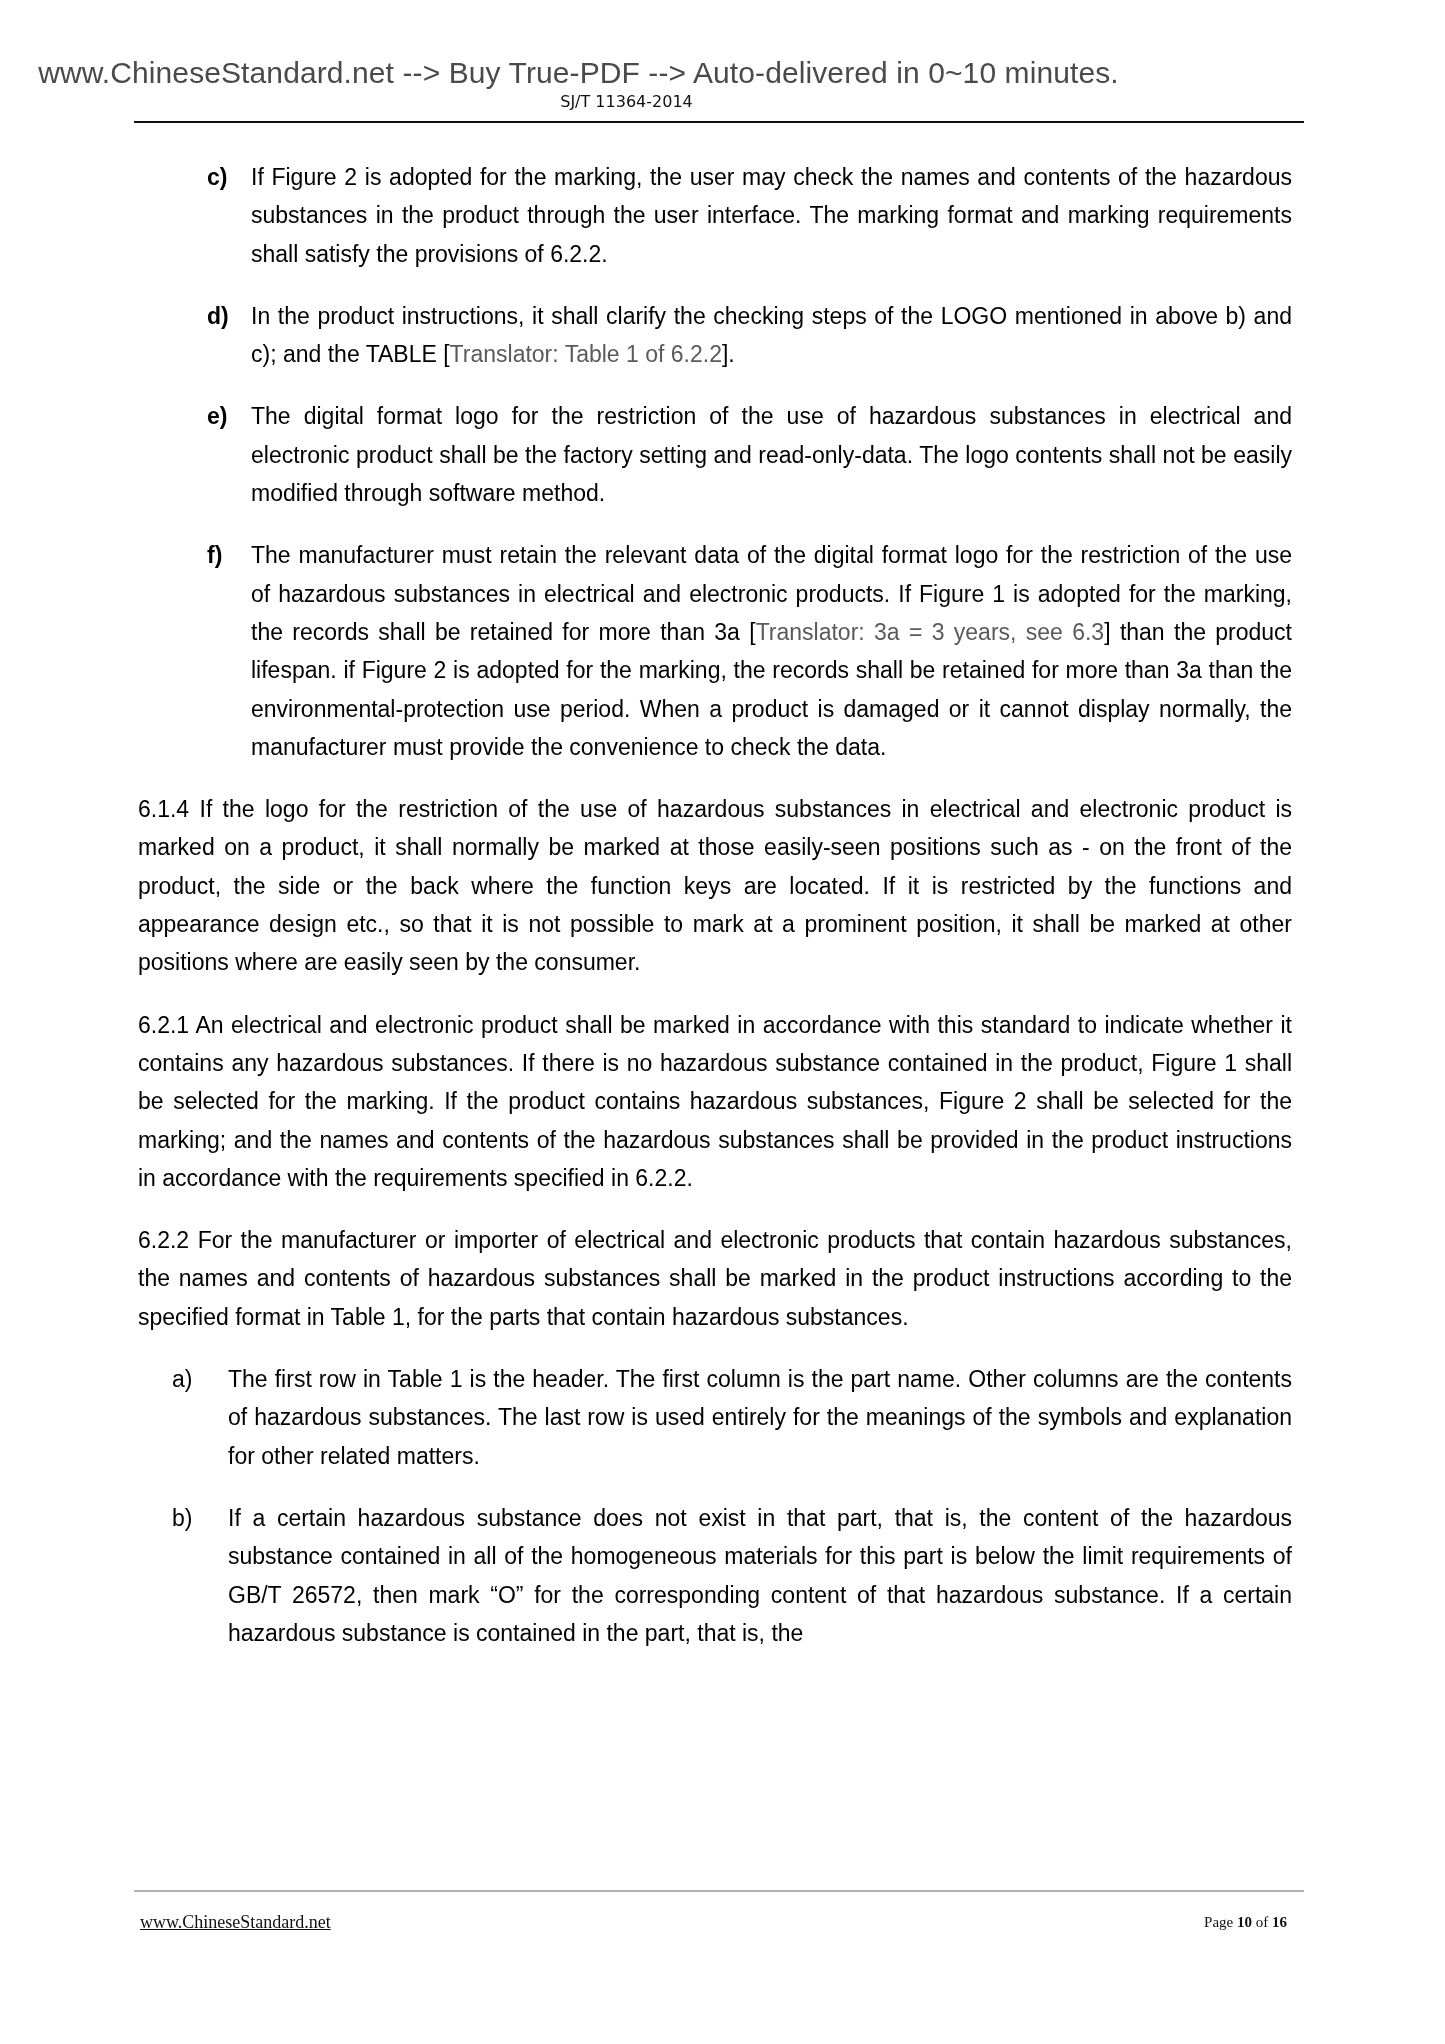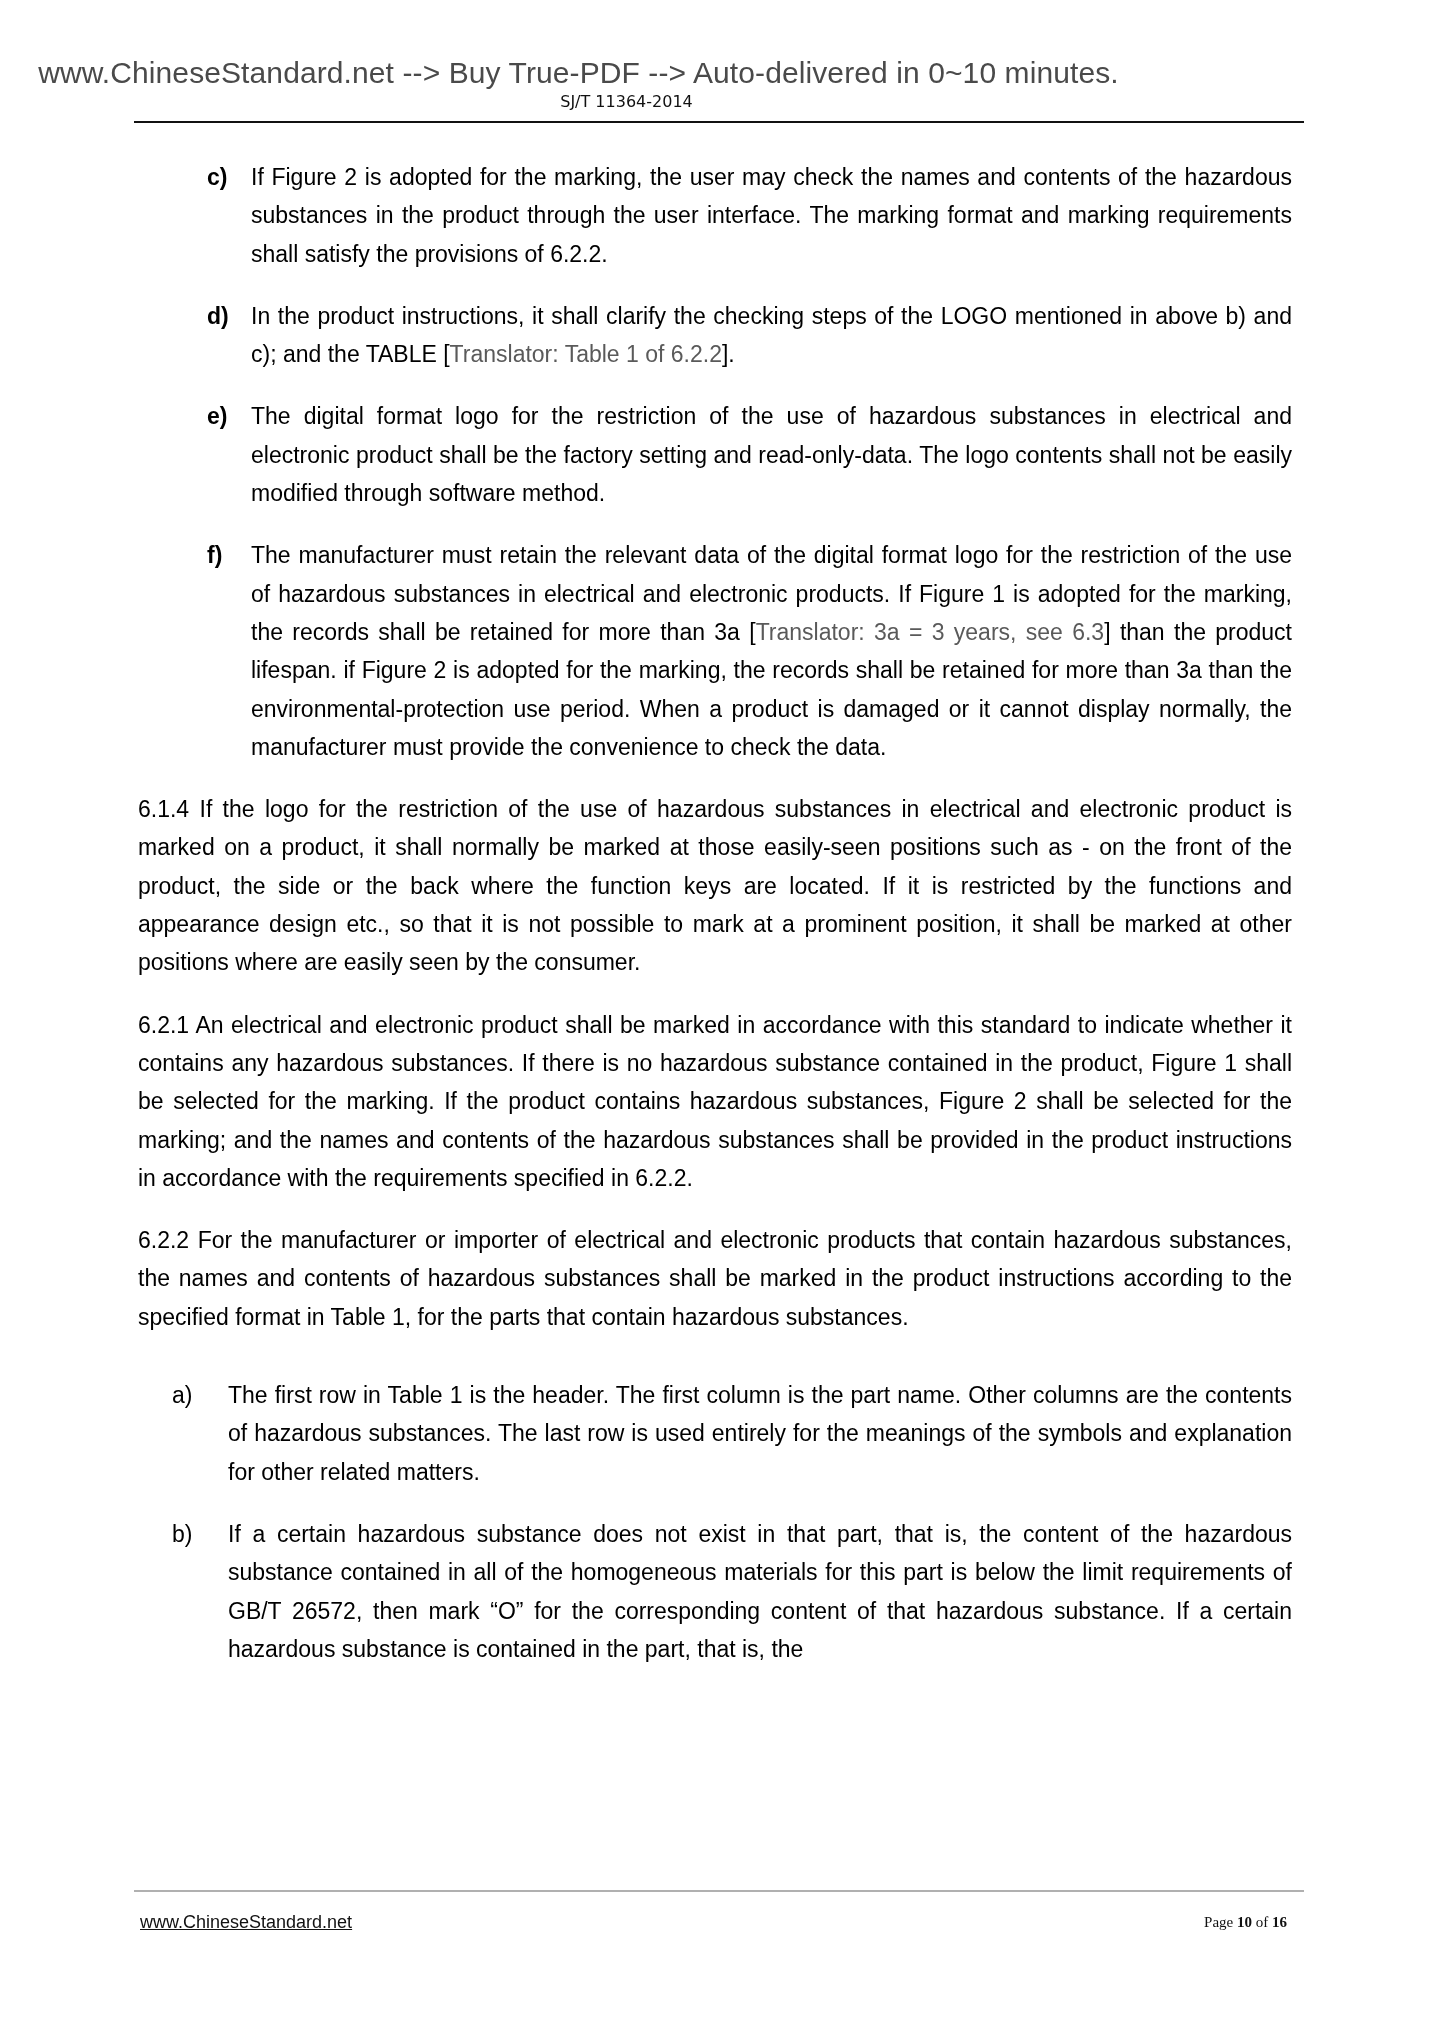--- a/index.html
+++ b/index.html
@@ -15,21 +15,21 @@
   .p { font-size: 23px; line-height: 38.3px; text-align: justify; margin: 0; }
   .item { position: relative; padding-left: 113px; }
   .item .lbl { position: absolute; left: 69px; top: 0; font-weight: bold; }
   .item2 { position: relative; padding-left: 90px; }
   .item2 .lbl { position: absolute; left: 34px; top: 0; }
   .note { color: #5a5a5a; }
   b.num { font-weight: normal; }
   .h { font-size: 23px; font-weight: bold; line-height: 38px; margin: 0; }
 
   .ftr-rule { position: absolute; left: 134px; width: 1170px; top: 1890px; height: 2px; background: #b0b0b0; }
-  .ftr-link { position: absolute; left: 140px; top: 1912px; font-family: Liberation Sans, sans-serif;
+  .ftr-link { position: absolute; left: 140px; top: 1912px; font-family: Liberation Serif, serif;
               font-size: 18px; color: #111; text-decoration: underline; }
   .ftr-page { position: absolute; right: 158px; top: 1914px; font-family: Liberation Serif, serif;
               font-size: 15px; color: #111; }
   .ftr-page b { font-weight: bold; }
 </style>
 </head>
 <body>
 
 <div class="hdr-banner">www.ChineseStandard.net --&gt; Buy True-PDF --&gt; Auto-delivered in 0~10 minutes.</div>
 <div class="hdr-code">SJ/T 11364-2014</div>
@@ -61,21 +61,21 @@
     <b class="num">6.1.4</b>
     <span>If the logo for the restriction of the use of hazardous substances in electrical and electronic product is marked on a product, it shall normally be marked at those easily-seen positions such as - on the front of the product, the side or the back where the function keys are located. If it is restricted by the functions and appearance design etc., so that it is not possible to mark at a prominent position, it shall be marked at other positions where are easily seen by the consumer.</span>
   </p>
 
 
   <p class="p" style="margin-bottom:24px;">
     <b class="num">6.2.1</b>
     <span>An electrical and electronic product shall be marked in accordance with this standard to indicate whether it contains any hazardous substances. If there is no hazardous substance contained in the product, Figure 1 shall be selected for the marking. If the product contains hazardous substances, Figure 2 shall be selected for the marking; and the names and contents of the hazardous substances shall be provided in the product instructions in accordance with the requirements specified in 6.2.2.</span>
   </p>
 
-  <p class="p" style="margin-bottom:40px;">
+  <p class="p" style="margin-bottom:24px;">
     <b class="num">6.2.2</b>
     <span>For the manufacturer or importer of electrical and electronic products that contain hazardous substances, the names and contents of hazardous substances shall be marked in the product instructions according to the specified format in Table 1, for the parts that contain hazardous substances.</span>
   </p>
 
   <p class="p item2" style="margin-bottom:24px;">
     <span class="lbl">a)</span>
     <span>The first row in Table 1 is the header. The first column is the part name. Other columns are the contents of  hazardous substances. The last row is used entirely for the meanings of the symbols and explanation  for other related matters.</span>
   </p>
 
   <p class="p item2">

